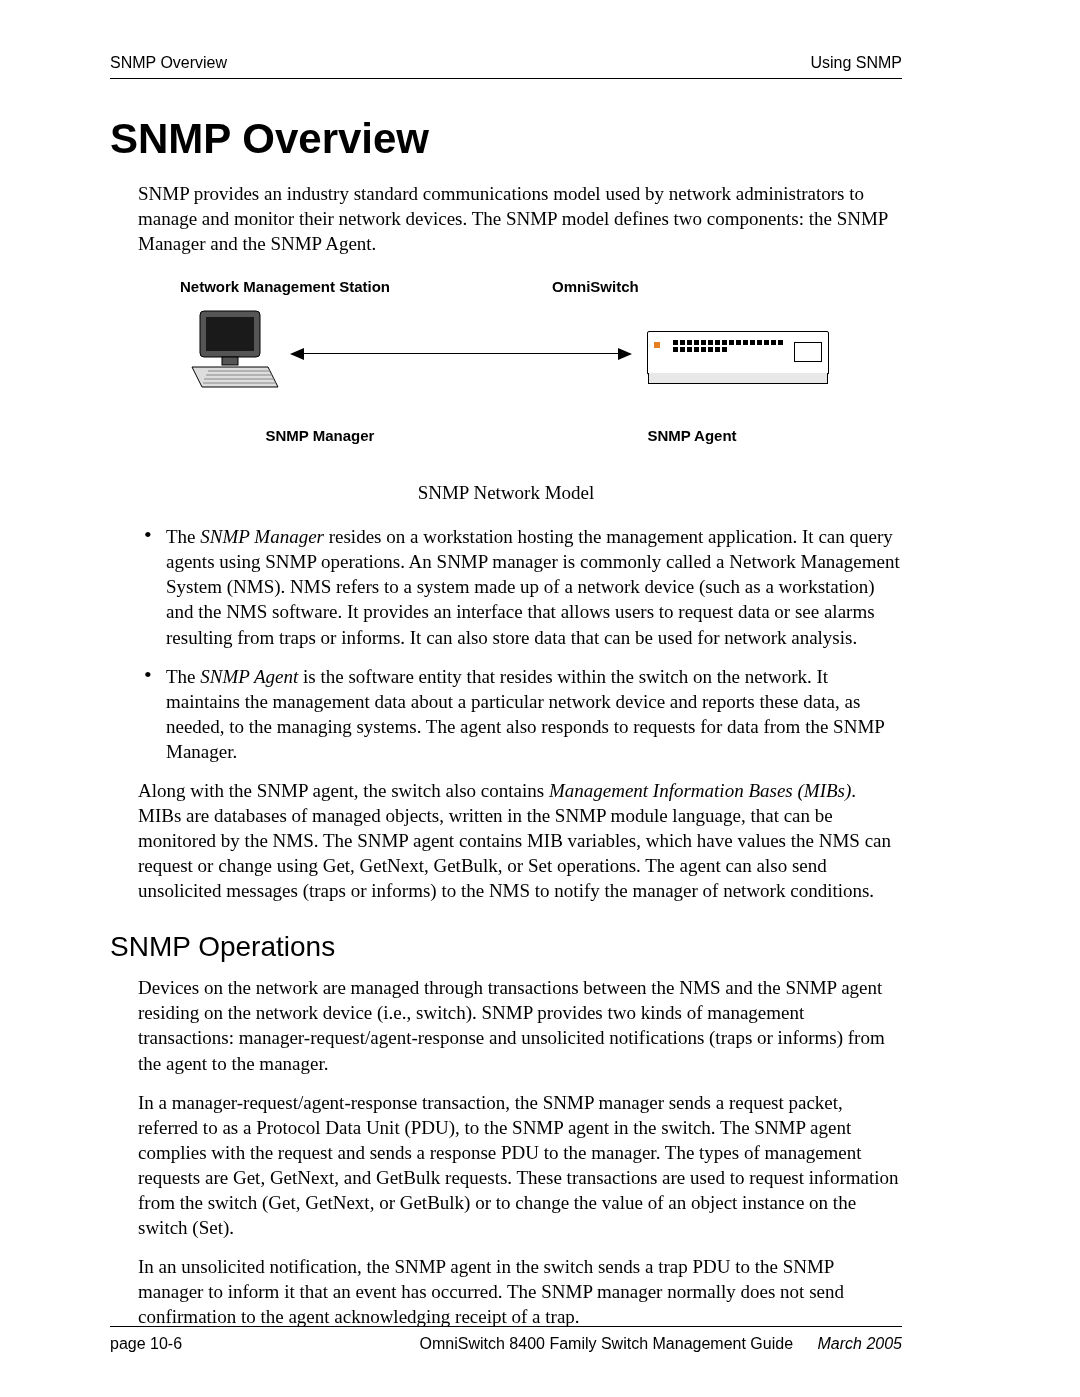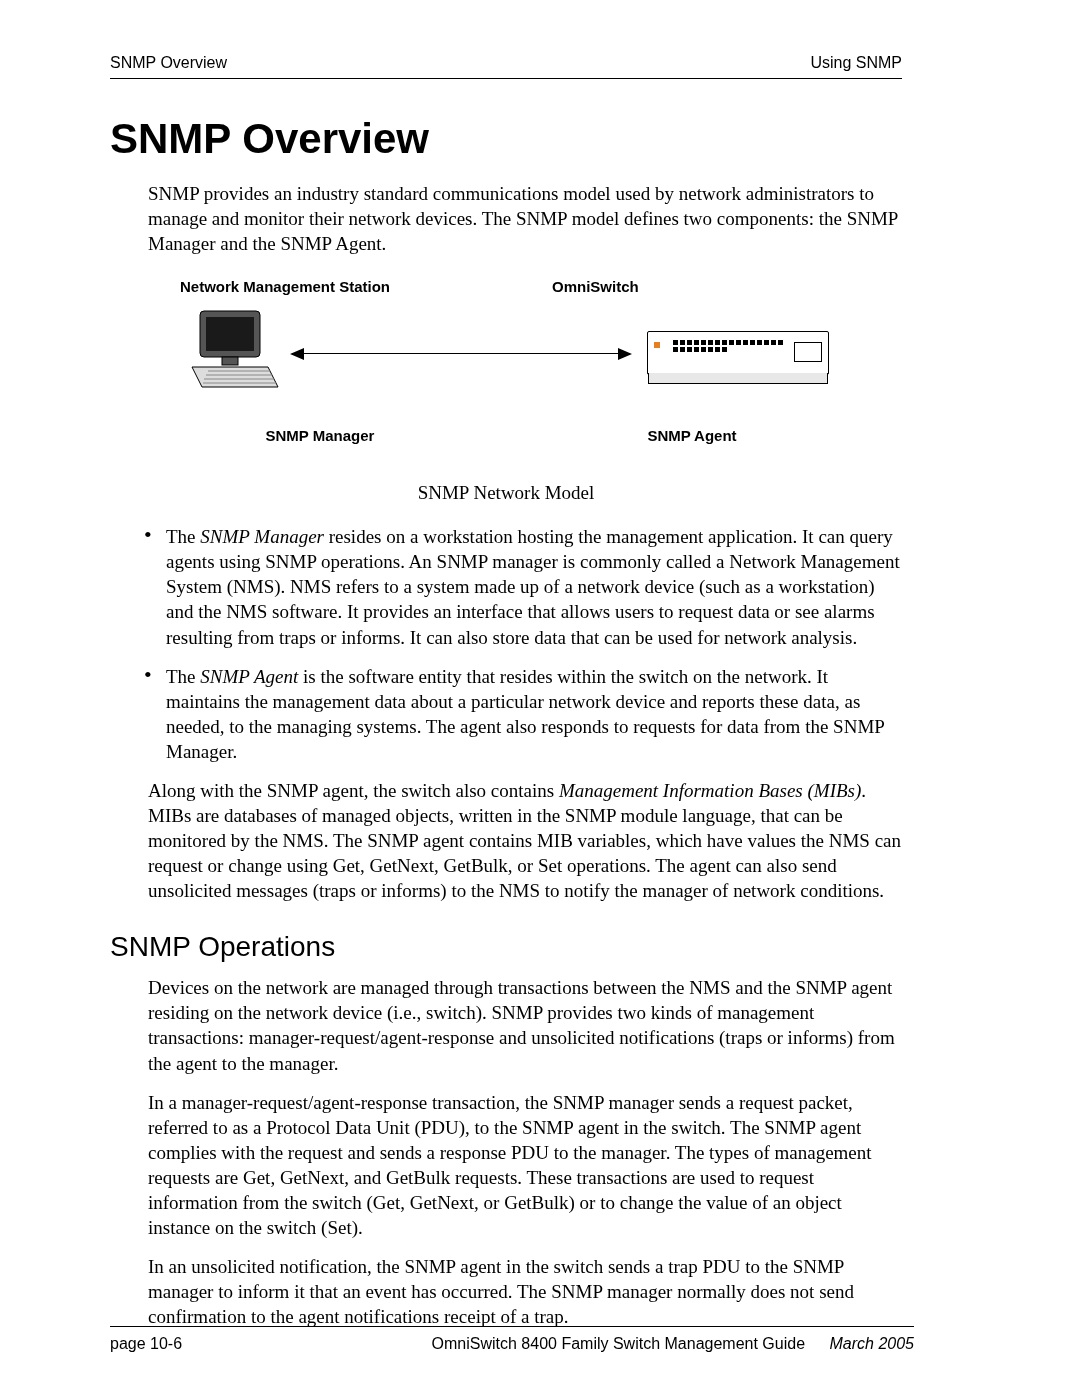--- a/index.html
+++ b/index.html
@@ -30,21 +30,21 @@
     font-family: "Helvetica Neue", Helvetica, Arial, sans-serif;
     font-weight: 700;
     font-size: 42px;
     margin: 0 0 18px 0;
   }
   .body-text {
     font-size: 19px;
     line-height: 1.32;
     margin-left: 28px;
   }
-  p { margin: 0 0 14px 10px; }
+  p { margin: 0 0 14px 0; }
   .diagram {
     margin: 22px 0 20px 0;
     padding: 0 70px 0 70px;
   }
   .diag-row {
     display: flex;
     align-items: center;
     justify-content: space-between;
   }
   .diag-label-row {
@@ -140,21 +140,21 @@
     line-height: 1;
   }
   h2.sub-title {
     font-family: "Helvetica Neue", Helvetica, Arial, sans-serif;
     font-weight: 400;
     font-size: 28px;
     margin: 28px 0 12px 0;
   }
   .footer {
     position: absolute;
-    left: 110px; right: 98px; bottom: 44px;
+    left: 110px; right: 110px; bottom: 44px;
   }
   .bottom-rule {
     border: none;
     border-top: 1px solid #000;
     margin: 0 0 8px 0;
   }
   .footer-row {
     display: flex;
     justify-content: space-between;
     font-family: "Helvetica Neue", Helvetica, Arial, sans-serif;
@@ -251,21 +251,21 @@
     <p>
       <span>Along with the SNMP agent, the switch also contains </span><em>Management Information Bases (MIBs)</em><span>. MIBs are databases of managed objects, written in the SNMP module language, that can be monitored by the NMS. The SNMP agent contains MIB variables, which have values the NMS can request or change using Get, GetNext, GetBulk, or Set operations. The agent can also send unsolicited messages (traps or informs) to the NMS to notify the manager of network conditions.</span>
     </p>
   </div>
 
   <h2 class="sub-title">SNMP Operations</h2>
 
   <div class="body-text">
     <p>Devices on the network are managed through transactions between the NMS and the SNMP agent residing on the network device (i.e., switch). SNMP provides two kinds of management transactions: manager-request/agent-response and unsolicited notifications (traps or informs) from the agent to the manager.</p>
     <p>In a manager-request/agent-response transaction, the SNMP manager sends a request packet, referred to as a Protocol Data Unit (PDU), to the SNMP agent in the switch. The SNMP agent complies with the request and sends a response PDU to the manager. The types of management requests are Get, GetNext, and GetBulk requests. These transactions are used to request information from the switch (Get, GetNext, or GetBulk) or to change the value of an object instance on the switch (Set).</p>
-    <p>In an unsolicited notification, the SNMP agent in the switch sends a trap PDU to the SNMP manager to inform it that an event has occurred. The SNMP manager normally does not send confirmation to the agent notifications receipt of a trap.</p>
+    <p>In an unsolicited notification, the SNMP agent in the switch sends a trap PDU to the SNMP manager to inform it that an event has occurred. The SNMP manager normally does not send confirmation to the agent acknowledging receipt of a trap.</p>
   </div>
 
   <div class="footer">
     <hr class="bottom-rule">
     <div class="footer-row">
       <span>page 10-6</span>
       <span class="footer-right">
         <span>OmniSwitch 8400 Family Switch Management Guide</span>
         <span class="date">March 2005</span>
       </span>

